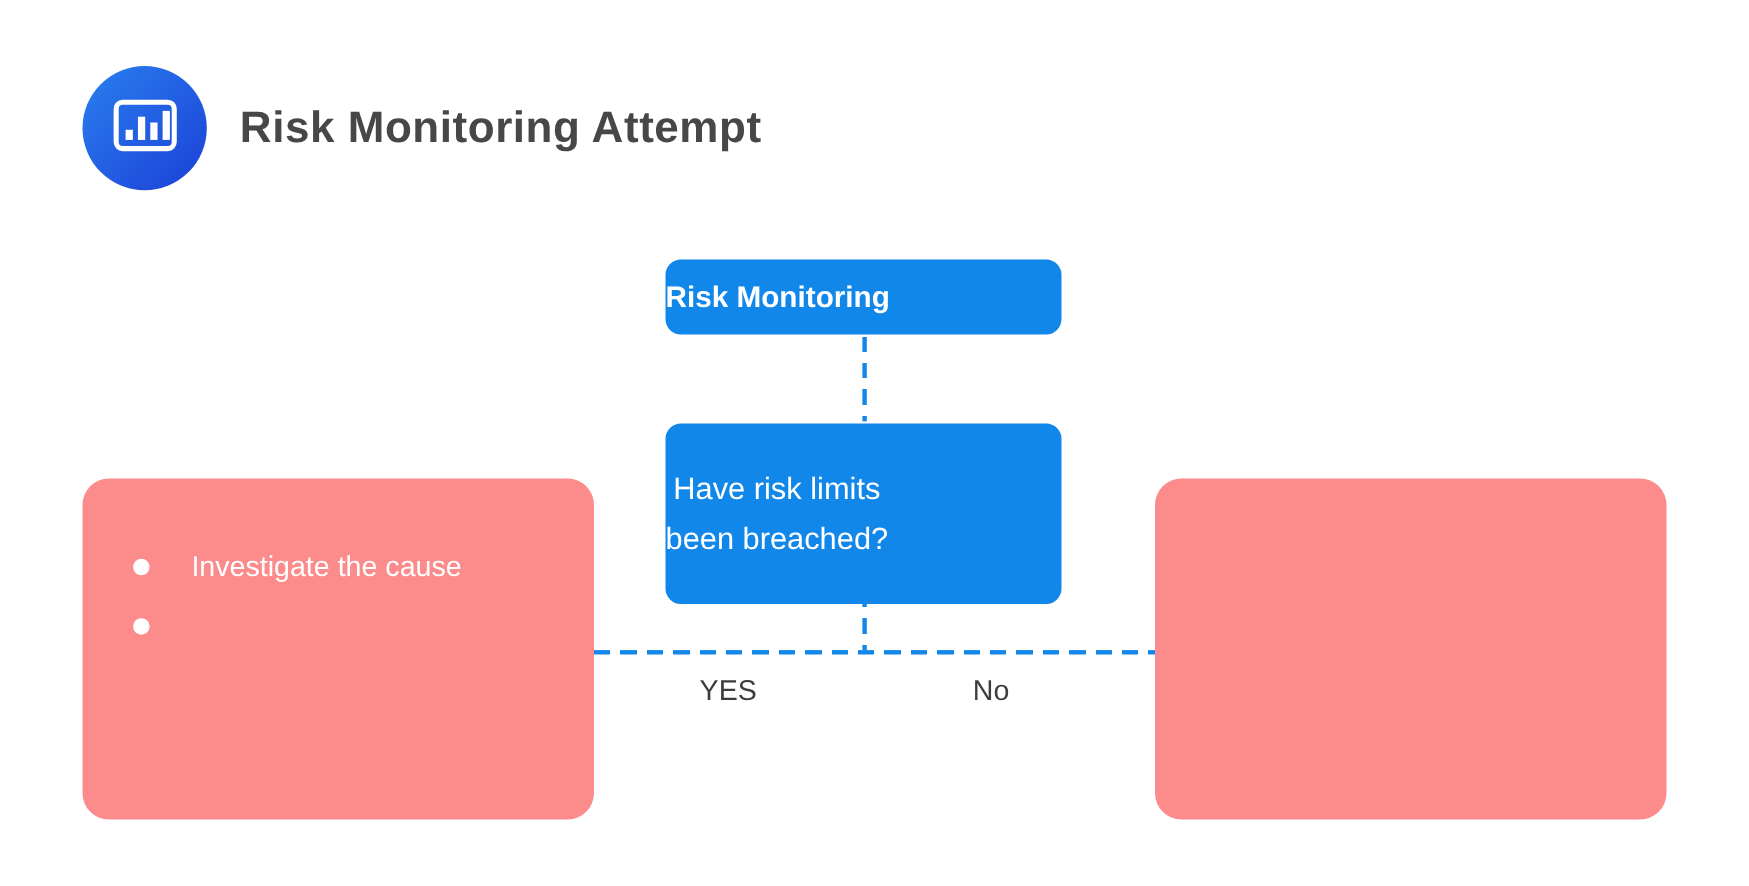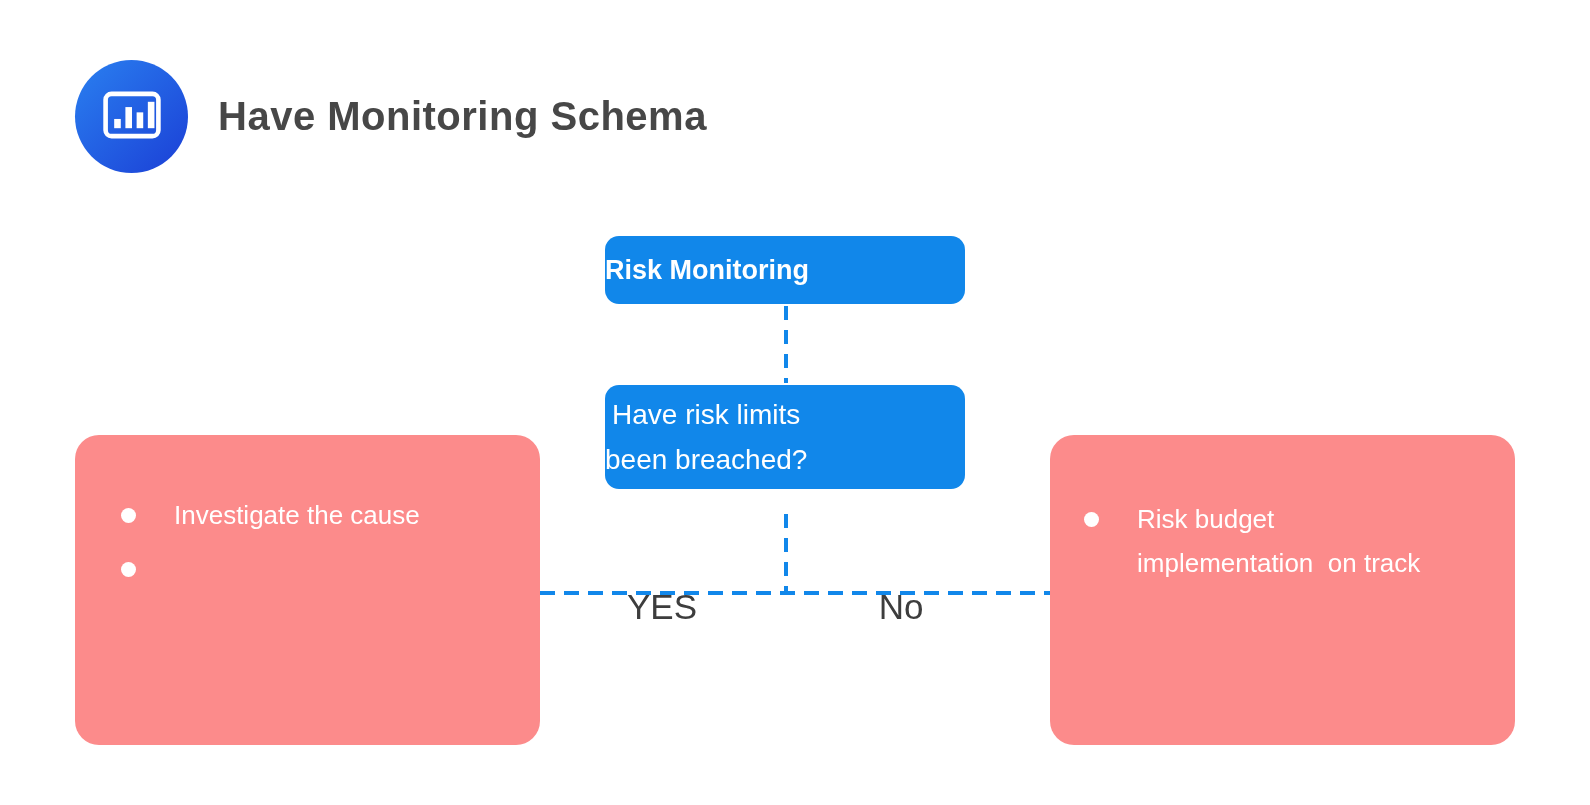--- a/index.html
+++ b/index.html
@@ -51,21 +51,21 @@
     text-align: center;
     box-sizing: border-box;
   }
   .node-start {
     left: 605px; top: 236px;
     width: 360px; height: 68px;
     font-size: 27px; font-weight: 700;
   }
   .node-decision {
     left: 605px; top: 385px;
-    width: 360px; height: 104px;
+    width: 360px; height: 164px;
     font-size: 28px; font-weight: 400;
     line-height: 45px;
     white-space: pre-line;
   }
 
   
   .connector-v {
     position: absolute;
     width: 4px;
     background-image: repeating-linear-gradient(
@@ -77,24 +77,24 @@
     position: absolute;
     left: 540px; top: 591px;
     width: 510px; height: 4px;
     background-image: repeating-linear-gradient(
       to right, #1187EA 0px, #1187EA 15px, transparent 15px, transparent 24px);
   }
 
   
   .branch-label {
     position: absolute;
-    top: 587px;
+    top: 612px;
     width: 140px;
     text-align: center;
-    font-size: 35px;
+    font-size: 26px;
     color: #3D3D3D;
   }
   .branch-label.yes { left: 592px; }
   .branch-label.no  { left: 831px; }
 
   
   .outcome {
     position: absolute;
     top: 435px;
     width: 465px;
@@ -131,21 +131,21 @@
       <span>
         <svg width="66" height="66" viewBox="0 0 100 100" aria-hidden="true">
           <rect x="10" y="18" width="80" height="64" rx="9" fill="none" stroke="#ffffff" stroke-width="7"></rect>
           <rect x="23" y="56" width="10" height="14" fill="#ffffff"></rect>
           <rect x="40" y="38" width="10" height="32" fill="#ffffff"></rect>
           <rect x="57" y="46" width="10" height="24" fill="#ffffff"></rect>
           <rect x="74" y="30" width="10" height="40" fill="#ffffff"></rect>
         </svg>
       </span>
     </div>
-    <div class="page-title">Have Monitoring Schema</div>
+    <div class="page-title">Risk Monitoring Attempt</div>
   </div>
 
   <div class="node node-start">
     <span>Risk Monitoring</span>
   </div>
 
   <div class="node node-decision">
     <span>Have risk limits
 been breached?</span>
   </div>
@@ -161,20 +161,15 @@
     <div class="bullet-item">
       <span class="bullet-dot"></span>
       <span class="bullet-text">Investigate the cause</span>
     </div>
     <div class="bullet-item">
       <span class="bullet-dot"></span>
     </div>
   </div>
 
   <div class="outcome no">
-    <div class="bullet-item">
-      <span class="bullet-dot"></span>
-      <span class="bullet-text">Risk budget
-implementation  on track</span>
-    </div>
   </div>
 
 </div>
 
 </body></html>

